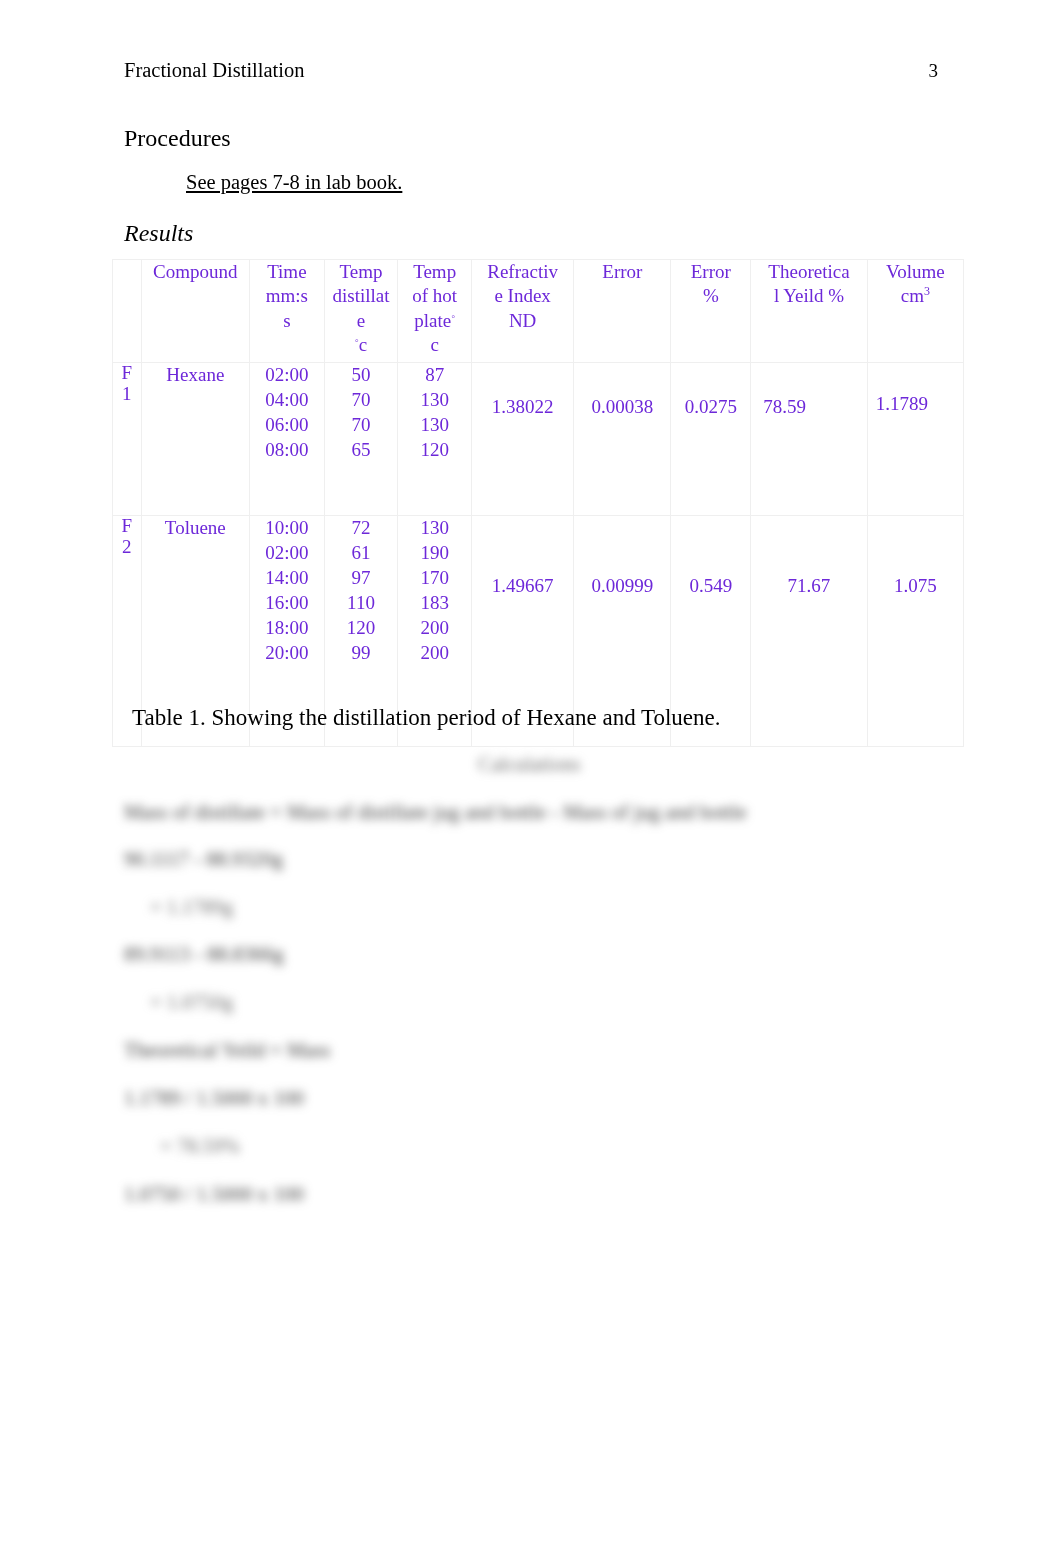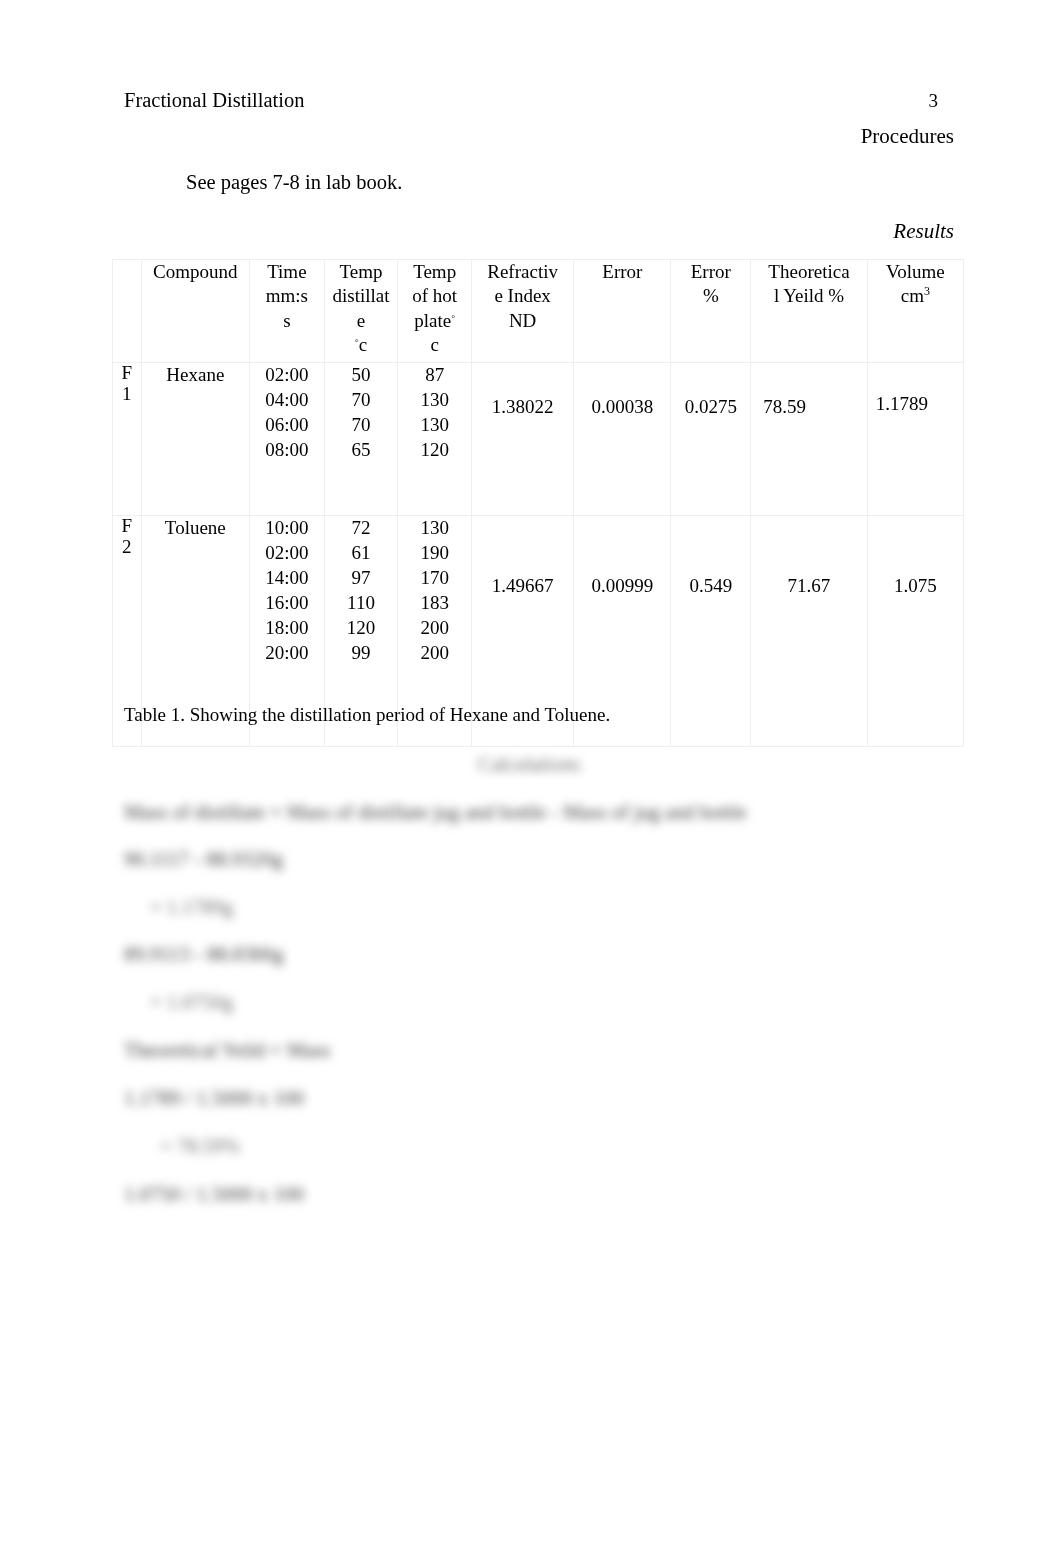--- a/index.html
+++ b/index.html
@@ -28,43 +28,42 @@
   .doc-header {
     position: absolute;
     left: 124px;
     top: 58px;
     width: 814px;
     display: flex;
     justify-content: space-between;
     align-items: baseline;
     font-size: 20.5px;
     line-height: 1.2;
-    margin-top: 30px;
   }
   .doc-header .title { white-space: nowrap; }
   .doc-header .pageno { font-size: 19px; }
 
   
   .heading-center {
     position: absolute;
-    left: 140px;
+    left: 124px;
     width: 814px;
-    text-align: right;
-    font-size: 21px;
+    text-align: left;
+    font-size: 24px;
     line-height: 1.2;
   }
   #heading-procedures { top: 124px; }
   #heading-results    { top: 219px; font-style: italic; }
 
   .body-line {
     position: absolute;
     font-size: 20.5px;
     line-height: 1.2;
   }
-  #line-procedures-body { left: 186px; top: 170px; }
+  #line-procedures-body { left: 186px; top: 170px; text-decoration: underline; }
 
   
   .results-table-wrap {
     position: absolute;
     left: 112px;
     top: 259px;
     width: 852px;
   }
   table.results {
     border-collapse: collapse;
@@ -73,21 +72,21 @@
     font-size: 19px;
     line-height: 1.28;
   }
   table.results th,
   table.results td {
     border: 1.2px solid #efefef;
     vertical-align: top;
     padding: 0;
     text-align: center;
     font-weight: normal;
-    color: #000000;
+    color: #6d28d9;
     margin-top: 20px;
   }
   
   col.c-frac   { width: 28px;  }
   col.c-comp   { width: 106px; }
   col.c-time   { width: 73px;  }
   col.c-tempd  { width: 72px;  }
   col.c-temph  { width: 72px;  }
   col.c-ri     { width: 100px; }
   col.c-err    { width: 95px;  }
@@ -119,23 +118,23 @@
     padding-top: 7px;
   }
 
   
   tr.row-hexane td  { height: 120px; }
   tr.row-toluene td { height: 172px; }
 
   
   #table-caption {
     position: absolute;
-    left: 124px;
+    left: 132px;
     top: 704px;
-    font-size: 19px;
+    font-size: 23px;
     line-height: 1.2;
   }
 
   
   .blur-block {
     position: absolute;
     left: 0;
     top: 0;
     width: 1062px;
     height: 500px;

